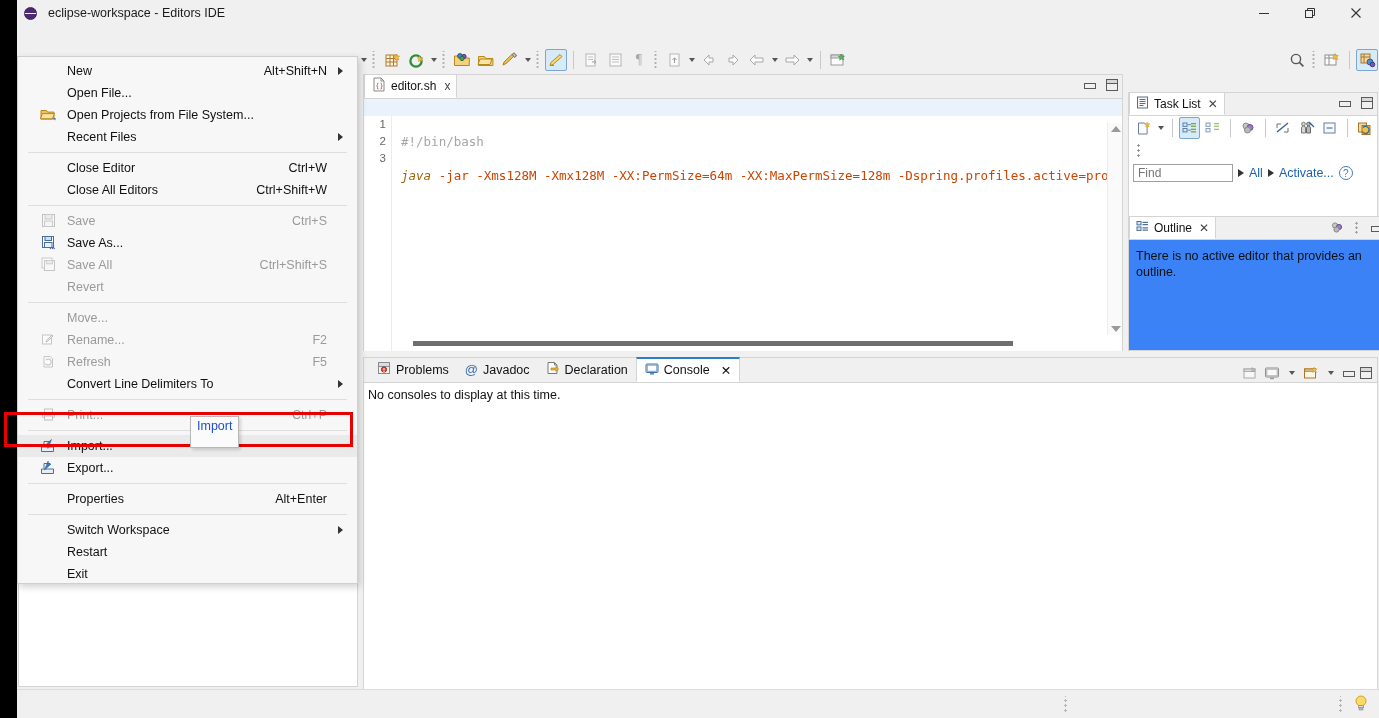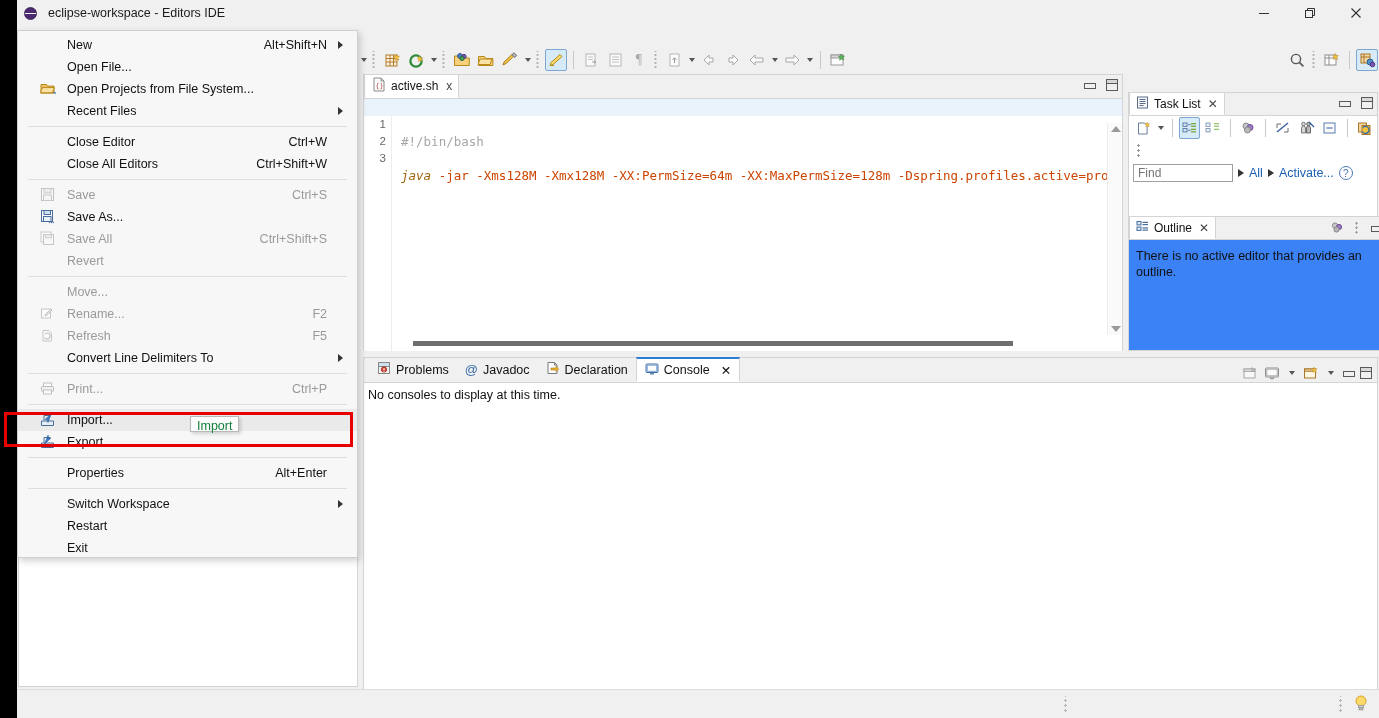--- a/index.html
+++ b/index.html
@@ -214,24 +214,25 @@
     display: flex; align-items: center;
   }
   .sb-grip {
     width: 7px; height: 16px;
     background-image: radial-gradient(circle, #b5b5b5 1px, transparent 1.2px);
     background-size: 3px 5px; background-position: 1px 2px; background-repeat: repeat-y;
   }
 
   
   .filemenu {
-    position: absolute; left: 17px; top: 30px; width: 341px; height: 528px;
+    position: absolute; left: 17px; top: 56px; width: 341px; height: 528px;
     background: #f7f7f7; border: 1px solid #cfcfcf;
     box-shadow: 2px 3px 7px rgba(0,0,0,0.18);
     padding: 3px 0;
+    text-align: right;
   }
   .mi {
     position: relative; height: 22px; display: flex; align-items: center;
     padding-left: 14px; font-size: 12.5px; color: #111;
   }
   .mi.disabled { color: #9a9a9a; }
   .mi-ico { position: absolute; left: 22px; top: 3px; width: 16px; height: 16px; }
   .mi-label { margin-left: 35px; }
   .mi-accel { position: absolute; right: 30px; font-size: 12.5px; color: #111; }
   .mi.disabled .mi-accel { color: #9a9a9a; }
@@ -242,22 +243,22 @@
   }
   .mi-sep { height: 1px; background: #dedede; margin: 4px 10px 4px 10px; }
   .mi.highlighted { background: #eaeaea; }
 
   .red-box {
     position: absolute; left: 4px; top: 412px; width: 349px; height: 35px;
     border: 3px solid #e60000; pointer-events: none; z-index: 40;
   }
   .tooltip {
     position: absolute; left: 190px; top: 416px; z-index: 50;
-    background: #fbfbfb; border: 1px solid #b8b8b8; color: #15803d;
-    font-size: 12.5px; padding: 1px 6px 2px 6px; height: 16px; line-height: 17px;
+    background: #fbfbfb; border: 1px solid #b8b8b8; color: #1d4ed8;
+    font-size: 12.5px; padding: 1px 6px 2px 6px; height: 32px; line-height: 17px;
     box-shadow: 2px 2px 3px rgba(0,0,0,0.15);
   }
 </style>
 </head>
 <body>
 
 <div id="app">
 
   <div class="left-gutter"></div>
 
@@ -430,21 +431,21 @@
   <div class="editor-stack">
     <div class="ed-tabrow">
       <div class="ed-tab">
         <span>
           <svg width="14" height="15" viewBox="0 0 14 15">
             <path d="M2 1 h7 l3 3 v10 h-10z" fill="#fcfcfc" stroke="#8a8a8a"></path>
             <path d="M9 1 v3 h3" fill="none" stroke="#8a8a8a"></path>
             <text x="3.3" y="11" font-size="7" fill="#b54a4a" font-family="'DejaVu Sans Mono',monospace">{}</text>
           </svg>
         </span>
-        <span>active.sh</span>
+        <span>editor.sh</span>
         <span class="x">x</span>
       </div>
       <div class="panel-ctl">
         <div class="minimize-ico"></div>
         <div class="maximize-ico"></div>
       </div>
     </div>
     <div class="ed-body">
       <div class="gutter-col"></div>
       <div class="code-lines">

